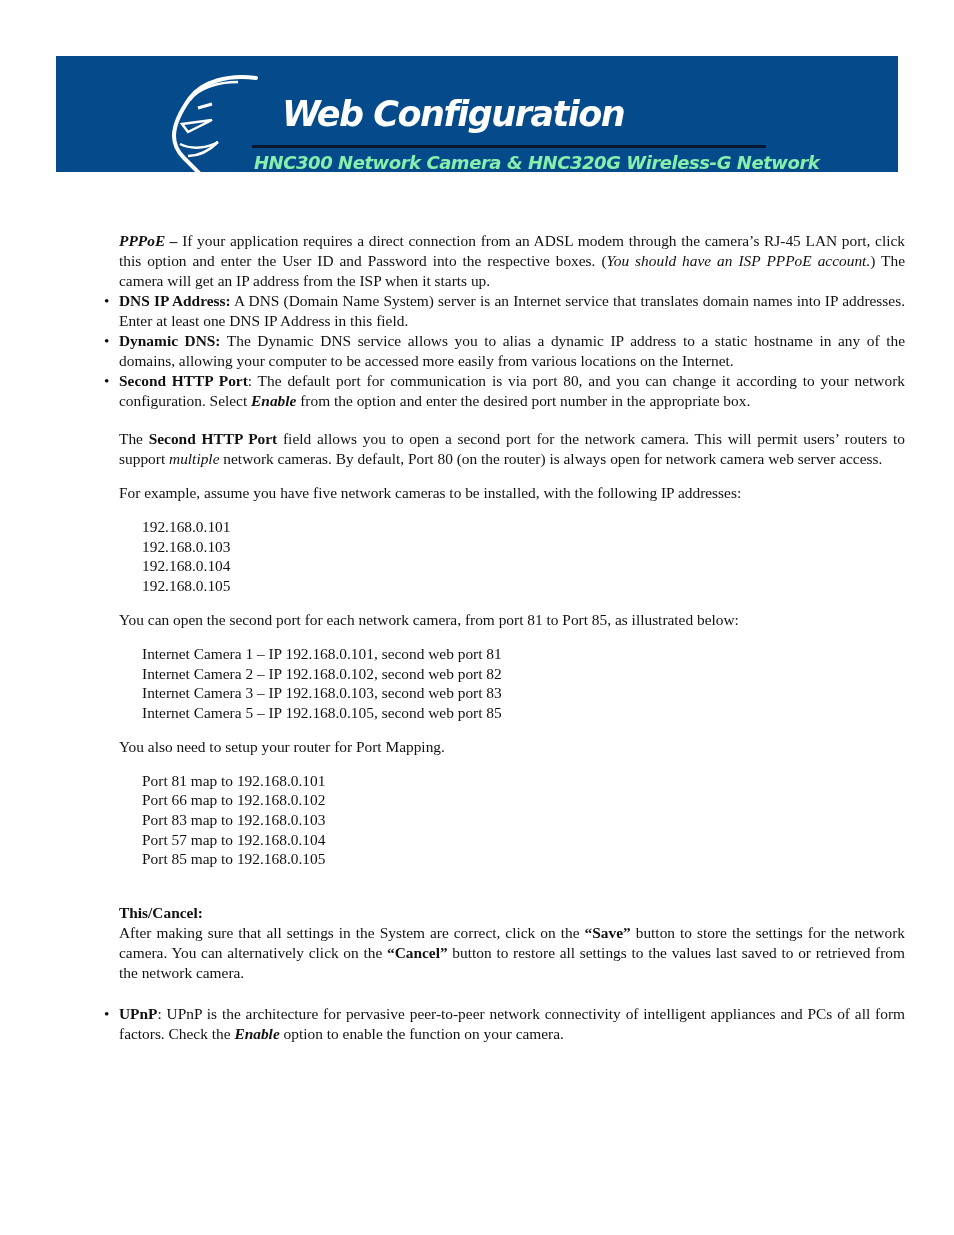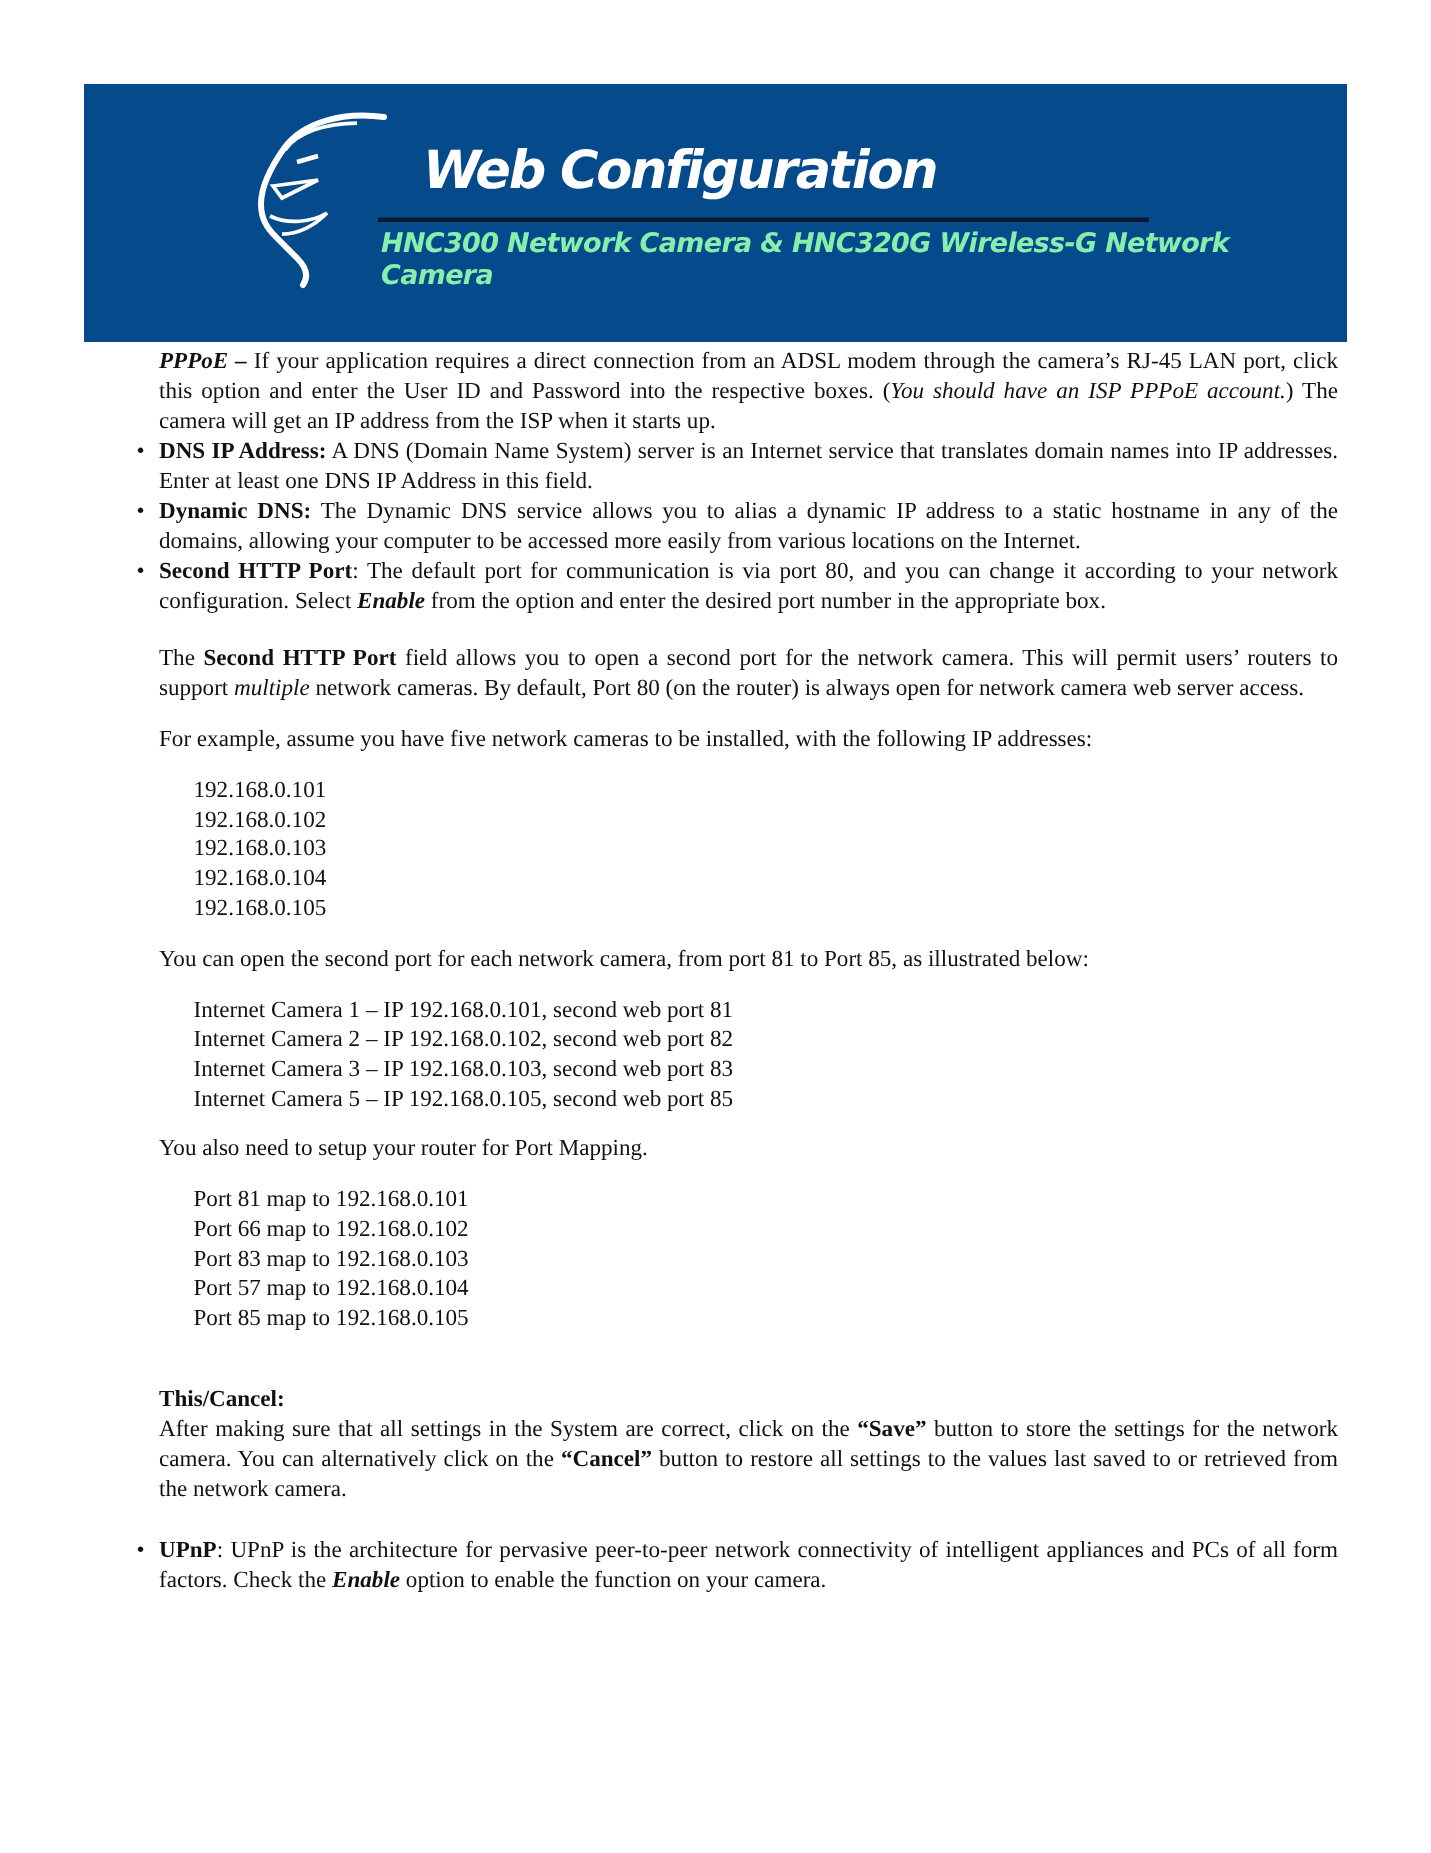--- a/index.html
+++ b/index.html
@@ -1,28 +1,28 @@
 <!DOCTYPE html>
 <html><head>
 <meta charset="utf-8">
 <style>
   html, body { margin: 0; padding: 0; background: #ffffff; }
   body { width: 954px; height: 1235px; position: relative; overflow: hidden;
          font-family: "Liberation Serif", "DejaVu Serif", serif; color: #111; }
-  .banner { position: absolute; left: 56px; top: 56px; width: 842px; height: 172px;
+  .banner { position: absolute; left: 56px; top: 56px; width: 842px; height: 116px;
             background: #054a8a; overflow: hidden; }
   .banner svg.logo { position: absolute; left: 112px; top: 18px; }
   .banner .title { position: absolute; left: 226px; top: 38px; color: #fff;
                    font-family: "DejaVu Sans", sans-serif; font-weight: bold; font-style: italic;
                    font-size: 35px; letter-spacing: -1.5px; }
   .banner .rule { position: absolute; left: 196px; top: 89px; width: 514px; height: 3px; background: #0a1730; }
   .banner .subtitle { position: absolute; left: 198px; top: 96px; color: #86efac;
                       font-family: "DejaVu Sans", sans-serif; font-weight: bold; font-style: italic;
                       font-size: 18px; letter-spacing: -0.45px; }
-  .content { position: absolute; left: 106px; top: 231px; width: 786px; font-size: 15.4px; line-height: 20px; }
+  .content { position: absolute; left: 119px; top: 231px; width: 786px; font-size: 15.4px; line-height: 20px; }
   p { margin: 0; text-align: justify; }
   .bullet { position: relative; }
   .bullet .dot { position: absolute; left: -15px; top: 0; }
   .gap { height: 18px; }
   .gap-s { height: 14px; }
   .gap-l { height: 34px; }
   .lines div { line-height: 19.7px; margin-left: 23px; }
   .pagenum { position: absolute; left: 884px; top: 1186px; font-size: 11px; margin-top: 48px; }
 </style>
 </head>
@@ -53,21 +53,20 @@
 
   <div class="gap"></div>
   <p><span>The </span><b>Second HTTP Port</b><span> field allows you to open a second port for the network camera.  This will permit users’ routers to support </span><i>multiple</i><span> network cameras.  By default, Port 80 (on the router) is always open for network camera web server access.</span></p>
 
   <div class="gap-s"></div>
   <p>For example, assume you have five network cameras to be installed, with the following IP addresses:</p>
 
   <div class="gap-s"></div>
   <div class="lines">
     <div>192.168.0.101</div>
-    <div>192.168.0.102</div>
     <div>192.168.0.103</div>
     <div>192.168.0.104</div>
     <div>192.168.0.105</div>
   </div>
 
   <div class="gap-s"></div>
   <p>You can open the second port for each network camera, from port 81 to Port 85, as illustrated below:</p>
 
   <div class="gap-s"></div>
   <div class="lines">

